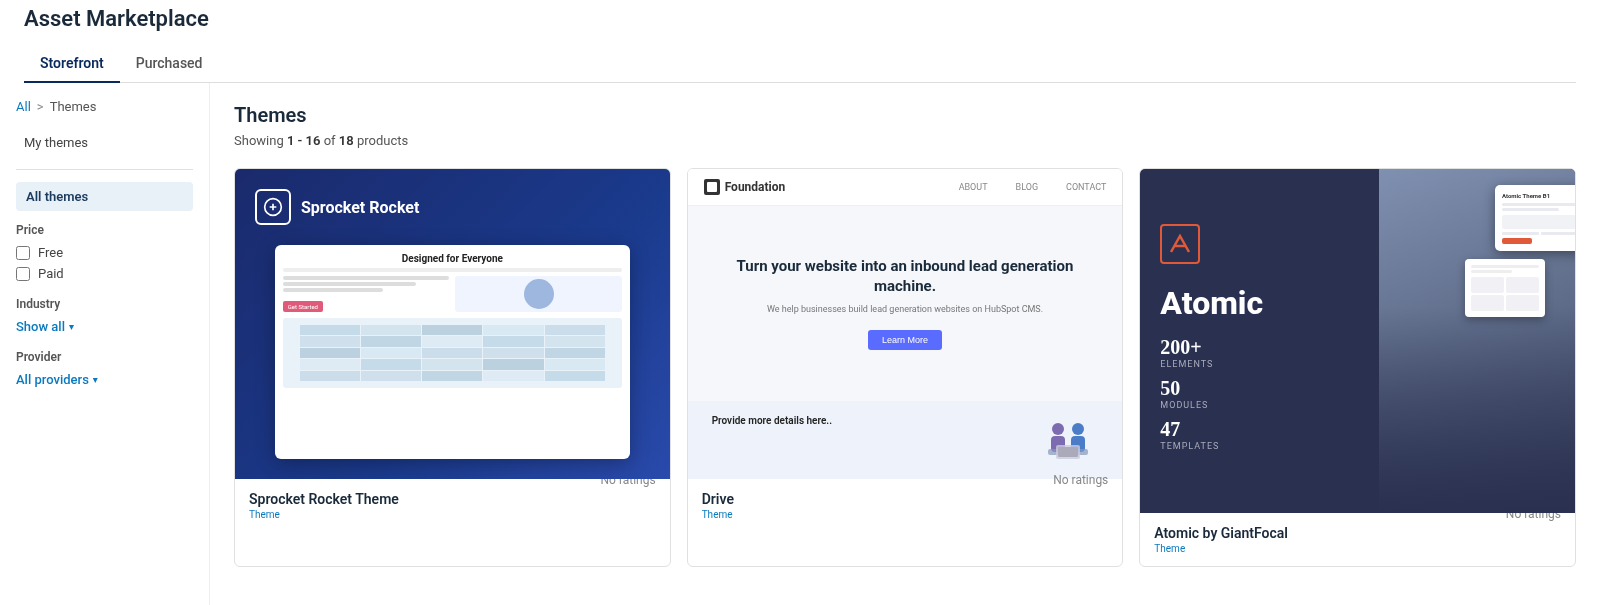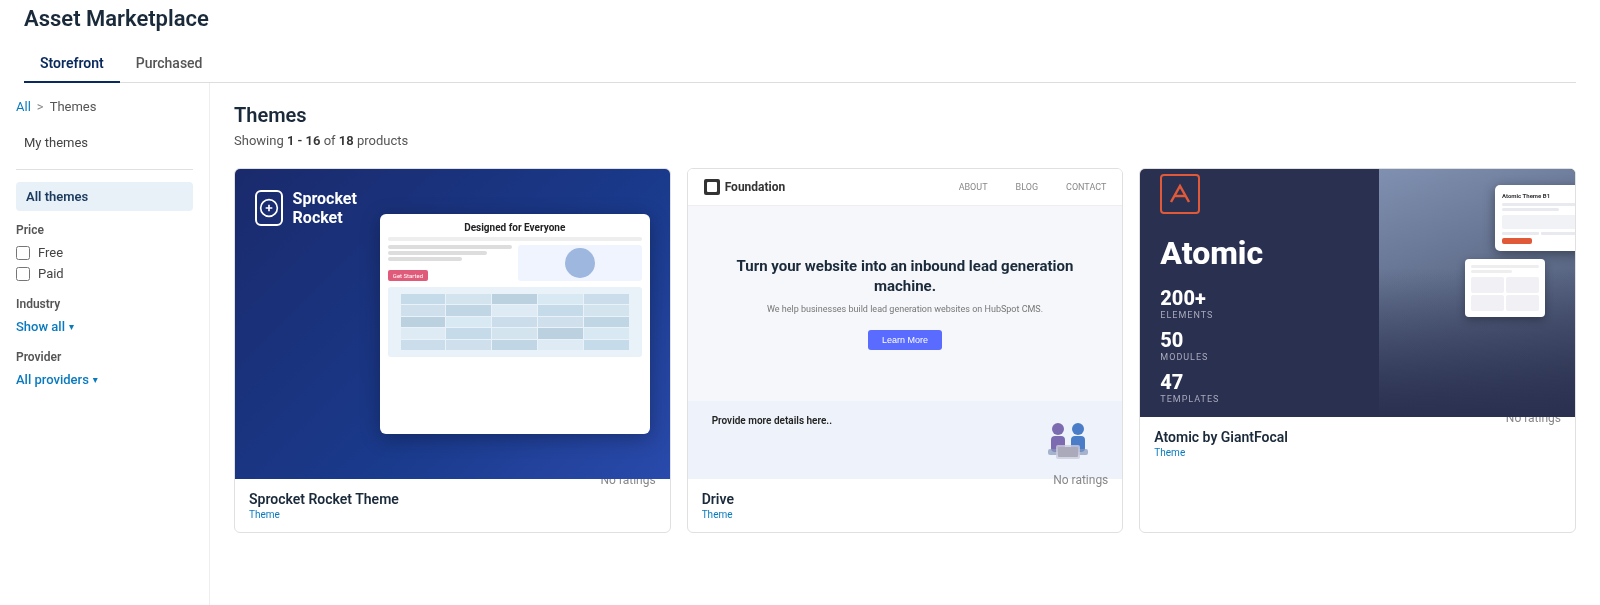--- a/index.html
+++ b/index.html
@@ -49,21 +49,21 @@
     
     .product-grid { display: grid; grid-template-columns: repeat(3, 1fr); gap: 16px; }
 
     .product-card { border: 1px solid #e0e0e0; border-radius: 6px; overflow: hidden; cursor: pointer; }
 
     
     .card-img-1 {
       background: linear-gradient(135deg, #1a2a6c 0%, #1a3a8c 60%, #2a4aac 100%);
       height: 310px;
       display: flex;
-      flex-direction: row;
+      flex-direction: column;
       align-items: center;
       justify-content: flex-start;
       padding: 20px;
       position: relative;
       overflow: hidden;
     }
     .card-img-1-header { display: flex; align-items: center; gap: 10px; margin-bottom: 20px; align-self: flex-start; }
     .rocket-logo { width: 36px; height: 36px; border: 2px solid #fff; border-radius: 6px; display: flex; align-items: center; justify-content: center; }
     .card-img-1-title { color: #fff; font-size: 16px; font-weight: 700; }
     .card-img-1-mockup { background: #fff; border-radius: 6px; width: 90%; height: 220px; position: relative; overflow: hidden; box-shadow: 0 4px 20px rgba(0,0,0,0.3); }
@@ -91,33 +91,33 @@
     .foundation-btn { background: #5a6bff; color: #fff; padding: 5px 14px; border-radius: 3px; font-size: 9px; cursor: pointer; border: none; }
     .foundation-bottom { width: 100%; background: #eef2fb; padding: 14px 24px; display: flex; gap: 24px; align-items: flex-start; }
     .foundation-bottom-text { flex: 1; }
     .foundation-bottom-title { font-size: 10px; font-weight: 600; color: #222; margin-bottom: 4px; }
     .foundation-bottom-desc { font-size: 7px; color: #888; line-height: 1.4; }
     .foundation-bottom-illustration { width: 60px; display: flex; align-items: center; justify-content: center; }
 
     
     .card-img-3 {
       background: #2a3050;
-      height: 248px;
+      height: 344px;
       display: flex;
       flex-direction: row;
       align-items: stretch;
       overflow: hidden;
       position: relative;
     }
     .atomic-left { flex: 1; padding: 20px; display: flex; flex-direction: column; justify-content: center; }
     .atomic-logo { margin-bottom: 12px; }
     .atomic-logo-icon { width: 40px; height: 40px; border: 2px solid #e05a3a; border-radius: 4px; display: flex; align-items: center; justify-content: center; margin-bottom: 8px; }
     .atomic-title { font-size: 32px; font-weight: 800; color: #fff; margin-bottom: 14px; }
     .atomic-stat { margin-bottom: 8px; }
-    .atomic-stat-num { font-size: 20px; font-weight: 800; color: #fff; }
+    .atomic-stat-num { font-size: 20px; font-weight: 800; color: #fff; font-family: Liberation Serif, serif; }
     .atomic-stat-label { font-size: 9px; color: #aab; letter-spacing: 1px; text-transform: uppercase; }
     .atomic-right { width: 45%; position: relative; overflow: hidden; }
 
     .product-info { padding: 12px 14px; }
     .product-name { font-size: 14px; font-weight: 600; color: #1a2a3a; }
     .product-type { font-size: 10px; color: #0a7abf; margin-top: 2px; }
     .product-ratings { font-size: 12px; color: #888; float: right; margin-top: -18px; }
     .product-footer { display: flex; justify-content: space-between; align-items: flex-start; }
   </style>
 </head>

